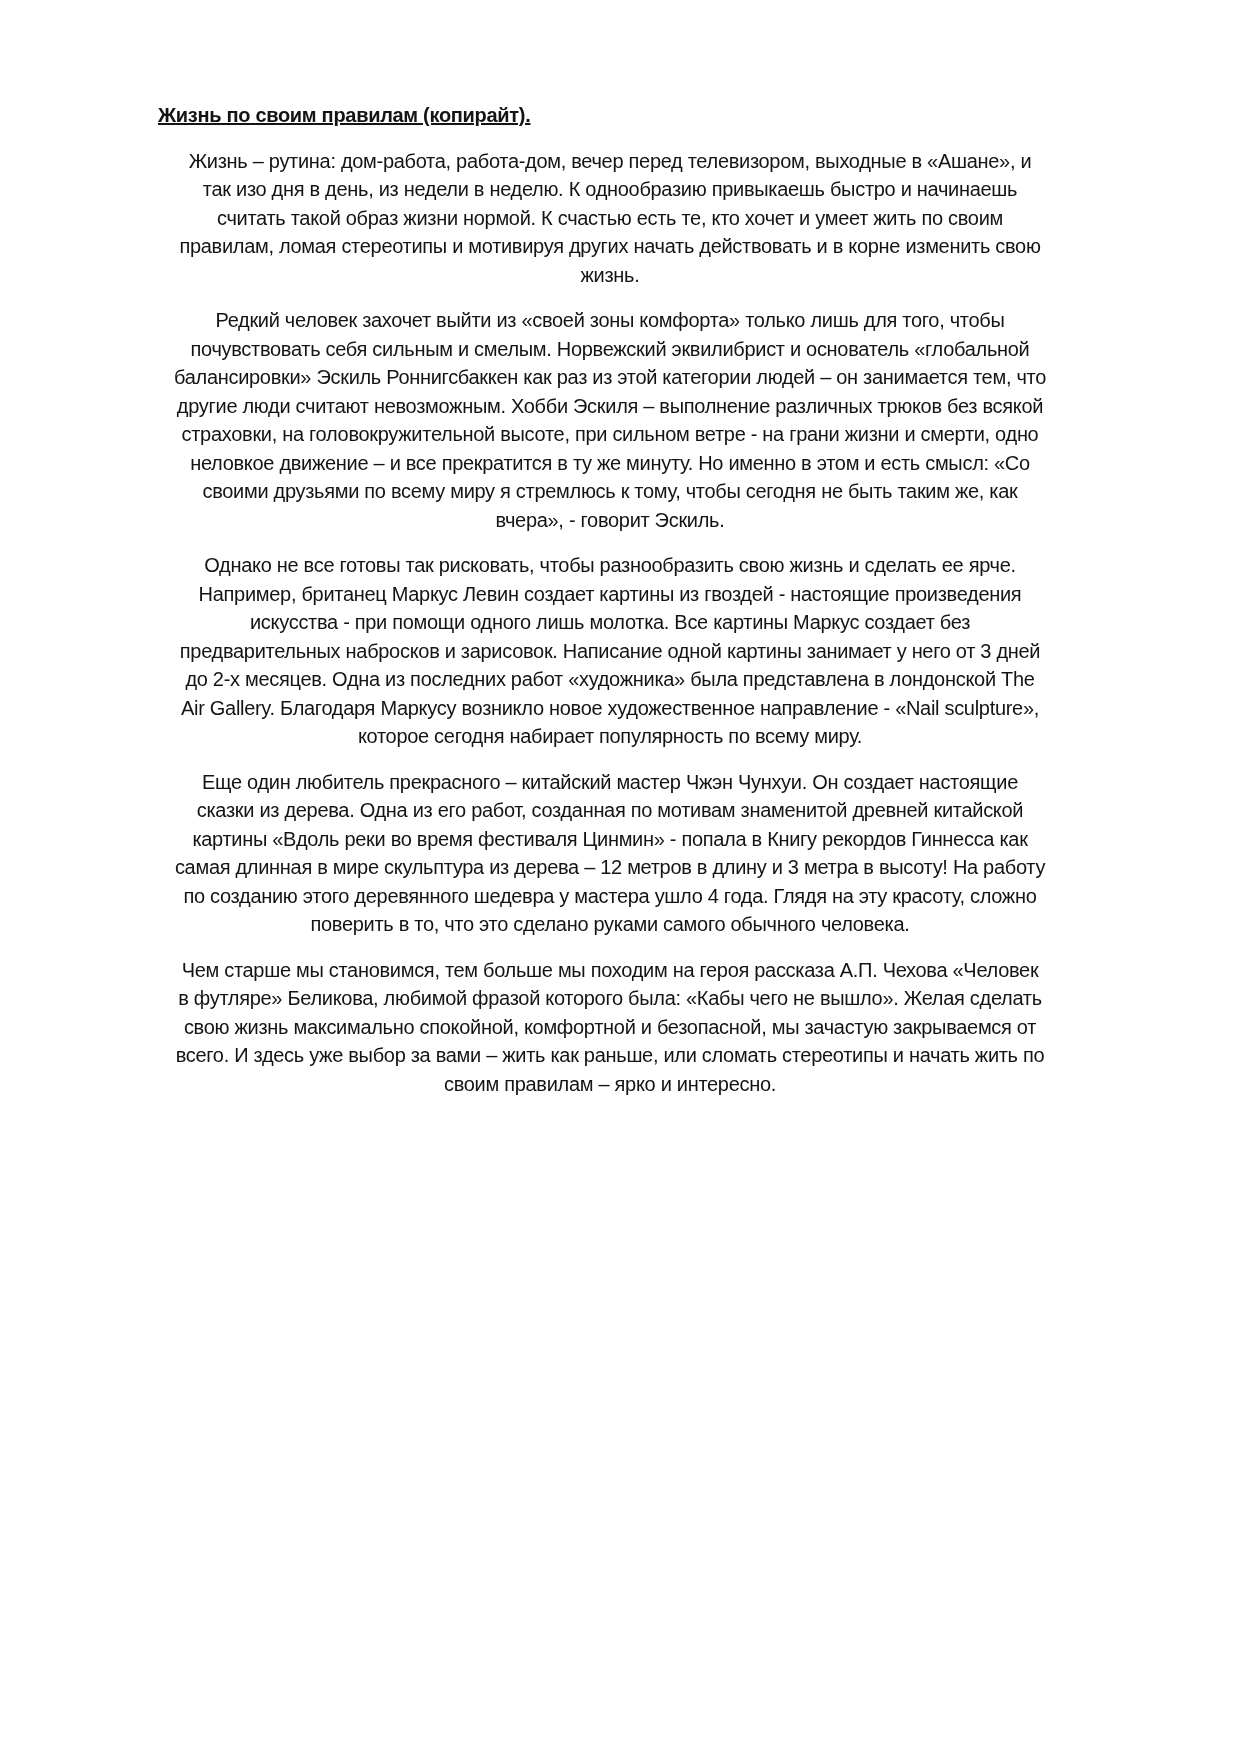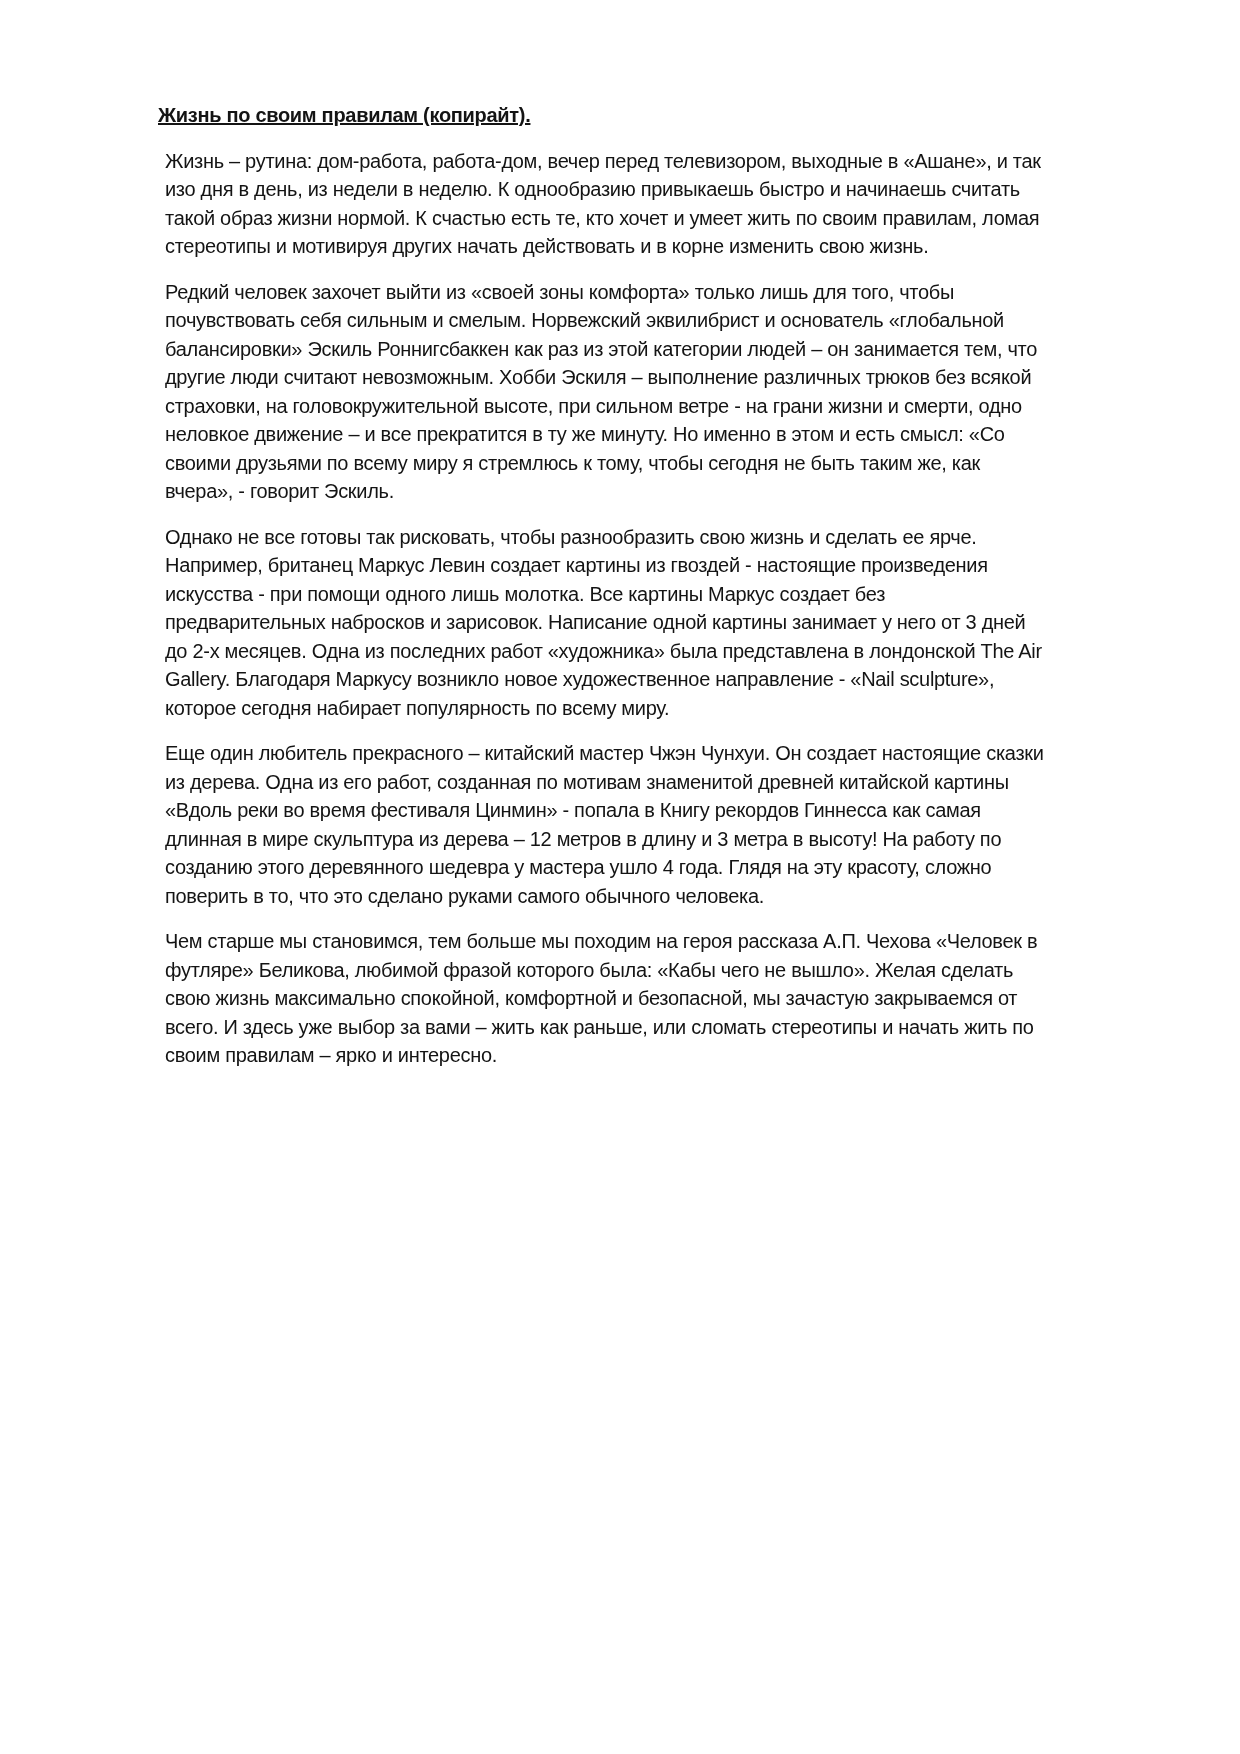--- a/index.html
+++ b/index.html
@@ -26,22 +26,22 @@
     letter-spacing: -0.3px;
   }
   .doc-title {
     font-size: 20px;
     font-weight: bold;
     text-decoration: underline;
     margin: 0 0 17px 0;
     line-height: 28.5px;
   }
   .doc-paragraph {
-    margin: 0 0 17px 7px;
-    text-align: left;
+    margin: 0 0 17px 16px;
+    text-align: center;
   }
 </style>
 </head>
 <body>
 
 <div class="page">
   <div class="content">
     <h1 class="doc-title">Жизнь по своим правилам (копирайт).</h1>
     <p class="doc-paragraph">Жизнь – рутина: дом-работа, работа-дом, вечер перед телевизором, выходные в «Ашане», и так изо дня в день, из недели в неделю. К однообразию привыкаешь быстро и начинаешь считать такой образ жизни нормой. К счастью есть те, кто хочет и умеет жить по своим правилам, ломая стереотипы и мотивируя других начать действовать и в корне изменить свою жизнь.</p>
     <p class="doc-paragraph">Редкий человек захочет выйти из «своей зоны комфорта» только лишь для того, чтобы почувствовать себя сильным и смелым. Норвежский эквилибрист и основатель «глобальной балансировки» Эскиль Роннигсбаккен как раз из этой категории людей – он занимается тем, что другие люди считают невозможным. Хобби Эскиля – выполнение различных трюков без всякой страховки, на головокружительной высоте, при сильном ветре - на грани жизни и смерти, одно неловкое движение – и все прекратится в ту же минуту. Но именно в этом и есть смысл: «Со своими друзьями по всему миру я стремлюсь к тому, чтобы сегодня не быть таким же, как вчера», - говорит Эскиль.</p>

